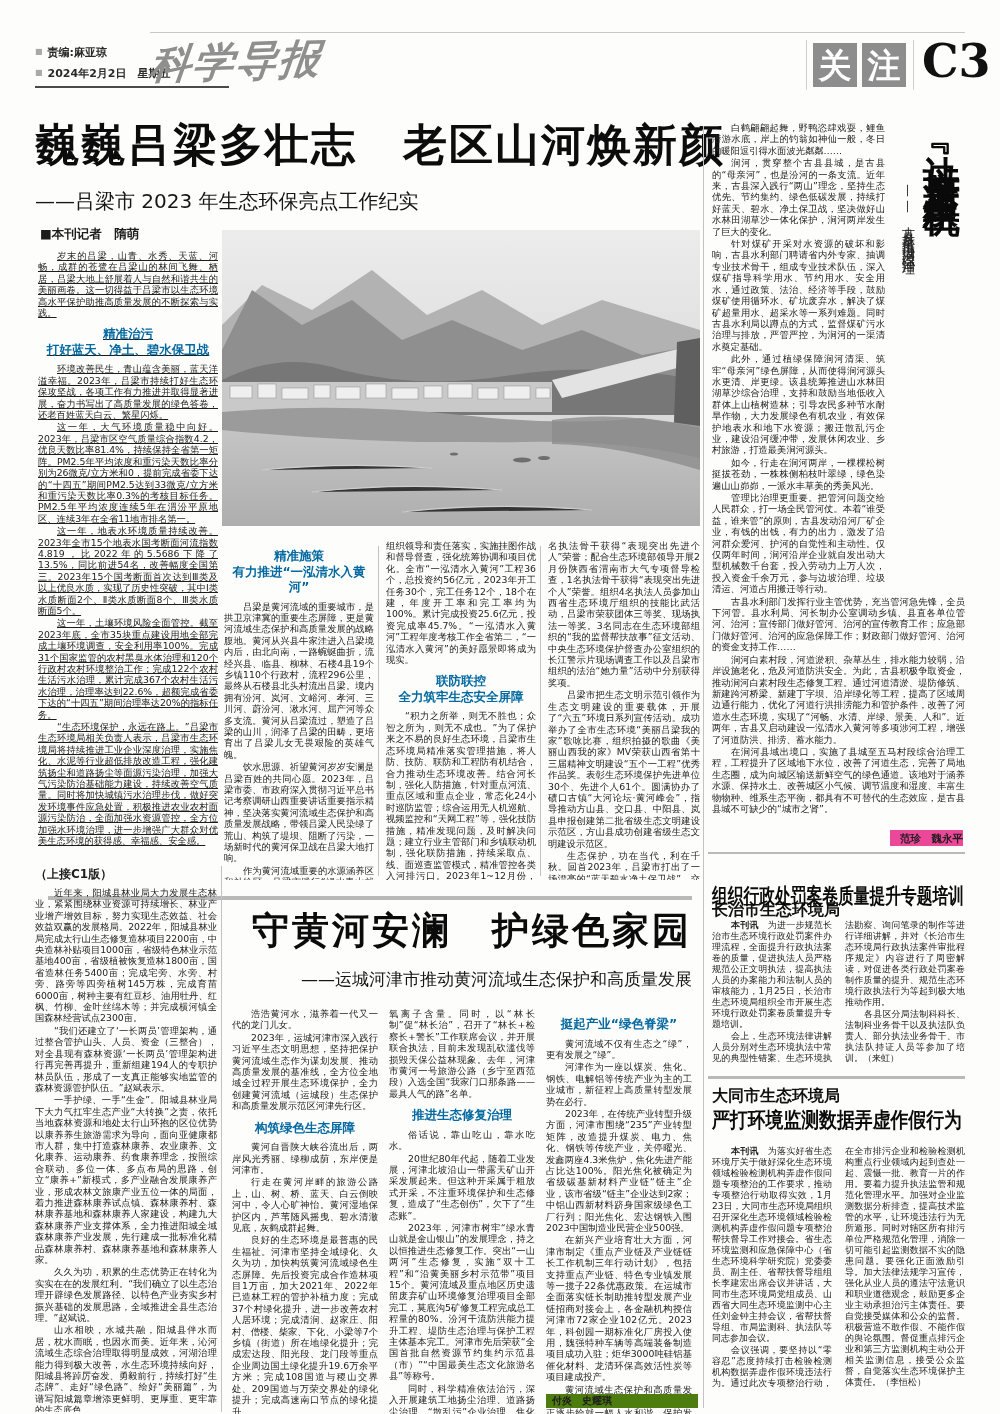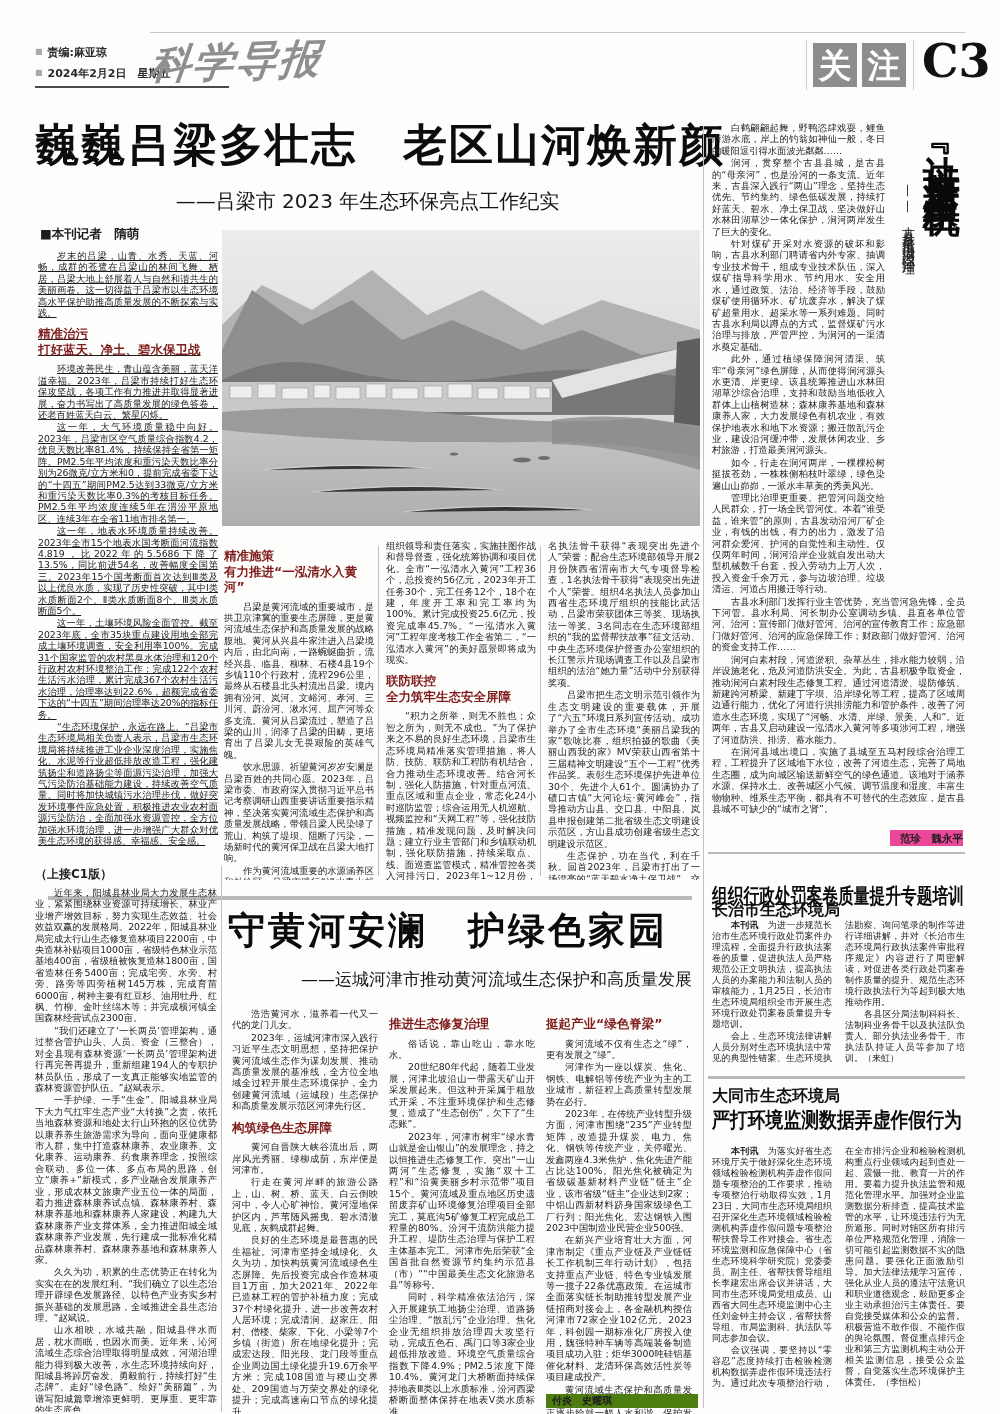--- a/index.html
+++ b/index.html
@@ -18,48 +18,48 @@
   .badge-rail{position:absolute;left:806px;top:40px;width:1px;height:50px;background:#cfcfcf;}
   .badge-rail2{position:absolute;left:913px;top:40px;width:1px;height:50px;background:#cfcfcf;}
   .badge{position:absolute;top:43px;width:44px;height:44px;background:#8d8d8d;color:#fff;
          font-weight:bold;font-size:33px;line-height:46px;text-align:center;}
   .badge.b1{left:813px;} .badge.b2{left:862px;}
   .page-no{position:absolute;left:922px;top:34px;font-size:46px;font-weight:bold;color:#111;}
 
   
   .main-headline{position:absolute;left:35px;top:116px;width:665px;text-align:center;
                  font-size:44px;font-weight:900;letter-spacing:2px;color:#0c0c0c;margin:0;white-space:nowrap;}
-  .main-sub{position:absolute;left:35px;top:188px;width:665px;text-align:center;font-size:20px;color:#161616;}
+  .main-sub{position:absolute;left:35px;top:188px;width:665px;font-size:20px;color:#161616;}
   .main-byline{position:absolute;left:40px;top:226px;font-size:12.5px;font-weight:bold;}
 
   .photo{position:absolute;left:222px;top:230px;width:478px;height:296px;background:#d8d8d8;}
   .photo svg{display:block;}
 
   .colbox{position:absolute;overflow:hidden;}
   .para{font-size:9.3px;line-height:11.4px;text-align:justify;text-indent:19px;margin:0 0 1px 0;color:#222;}
   .para.cont{text-indent:0;}
-  .colhead{font-size:12.5px;line-height:15.5px;font-weight:bold;margin:8px 0 6px 0;white-space:pre-line;color:#7f1d1d;}
+  .colhead{font-size:12.5px;line-height:15.5px;font-weight:bold;margin:8px 0 6px 0;white-space:pre-line;color:#0369a1;text-align:center;}
   .col-left{left:38px;top:250px;width:180px;height:608px;text-decoration:underline;}
   .col-a{left:224px;top:540px;width:150px;height:340px;}
   .col-b{left:386px;top:540px;width:150px;height:340px;}
   .col-c{left:548px;top:540px;width:152px;height:340px;}
   .vrule{position:absolute;width:1px;background:#c2c2c2;}
   .vr-ab{left:378px;top:546px;height:330px;}
   .vr-bc{left:540px;top:546px;height:330px;}
   .vr-main-right{left:703px;top:126px;height:1282px;}
   .vr-cont{left:221px;top:866px;height:546px;}
 
   .mid-divider{position:absolute;left:48px;top:896px;width:644px;height:4px;background:#b9b9b9;}
 
   
   .cont-box{left:35px;top:866px;width:182px;height:546px;}
   .cont-lead{font-size:12px;font-weight:bold;margin:0 0 4px 0;}
 
   
-  .mid-headline{position:absolute;left:228px;top:906px;width:464px;text-align:left;margin:0;
+  .mid-headline{position:absolute;left:228px;top:906px;width:464px;text-align:right;margin:0;
                 font-size:37px;font-weight:900;letter-spacing:3px;color:#0b0b0b;white-space:nowrap;}
   .mid-sub{position:absolute;left:228px;top:968px;width:464px;text-align:right;font-size:17px;color:#151515;}
   .mid-c1{left:232px;top:1008px;width:146px;height:406px;}
   .mid-c2{left:389px;top:1008px;width:146px;height:406px;}
   .mid-c3{left:546px;top:1008px;width:146px;height:406px;}
   .mid-byline{position:absolute;left:546px;top:1394px;width:146px;font-size:10px;font-weight:bold;
               background:#4d7c0f;padding-left:6px;}
 
   
   .right-art{left:712px;top:122px;width:253px;height:724px;}
@@ -205,20 +205,21 @@
   <div class="mid-sub">——运城河津市推动黄河流域生态保护和高质量发展</div>
   <div class="colbox mid-c1">
       <p class="para">浩浩黄河水，滋养着一代又一代的龙门儿女。</p>
       <p class="para">2023年，运城河津市深入践行习近平生态文明思想，坚持把保护黄河流域生态作为谋划发展、推动高质量发展的基准线，全方位全地域全过程开展生态环境保护，全力创建黄河流域（运城段）生态保护和高质量发展示范区河津先行区。</p>
       <h4 class="colhead">构筑绿色生态屏障</h4>
       <p class="para">黄河自晋陕大峡谷流出后，两岸风光秀丽、绿柳成荫，东岸便是河津市。</p>
       <p class="para">行走在黄河岸畔的旅游公路上，山、树、桥、蓝天、白云倒映河中，令人心旷神怡。黄河湿地保护区内，芦苇随风摇曳、碧水清澈见底，灰鹤成群起舞。</p>
       <p class="para">良好的生态环境是最普惠的民生福祉。河津市坚持全域绿化、久久为功，加快构筑黄河流域绿色生态屏障。先后投资完成合作造林项目1万亩，加大2021年、2022年已造林工程的管护补植力度；完成37个村绿化提升，进一步改善农村人居环境；完成清涧、赵家庄、阳村、僧楼、柴家、下化、小梁等7个乡镇（街道）所在地绿化提升；完成宏达段、阳光段、龙门段等重点企业周边国土绿化提升19.6万余平方米；完成108国道与稷山交界处、209国道与万荣交界处的绿化提升；完成高速南口节点的绿化提升……</p>
     </div>
   <div class="colbox mid-c2">
+      <p class="para cont">氧离子含量。同时，以“林长制”促“林长治”，召开了“林长+检察长+警长”工作联席会议，并开展联合执法，目前未发现乱砍滥伐等损毁天保公益林现象。去年，河津市黄河一号旅游公路（乡宁至西范段）入选全国“我家门口那条路——最具人气的路”名单。</p>
       <h4 class="colhead">推进生态修复治理</h4>
       <p class="para">俗话说，靠山吃山，靠水吃水。</p>
       <p class="para">20世纪80年代起，随着工业发展，河津北坡沿山一带露天矿山开采发展起来。但这种开采属于粗放式开采，不注重环境保护和生态修复，造成了“生态创伤”，欠下了“生态账”。</p>
       <p class="para">2023年，河津市树牢“绿水青山就是金山银山”的发展理念，持之以恒推进生态修复工作。突出“一山两河”生态修复，实施“双十工程”和“沿黄美丽乡村示范带”项目15个。黄河流域及重点地区历史遗留废弃矿山环境修复治理项目全部完工，莫底沟5矿修复工程完成总工程量的80%。汾河干流防洪能力提升工程、堤防生态治理与保护工程主体基本完工。河津市先后荣获“全国首批自然资源节约集约示范县（市）”“中国最美生态文化旅游名县”等称号。</p>
       <p class="para">同时，科学精准依法治污，深入开展建筑工地扬尘治理、道路扬尘治理、“散乱污”企业治理、焦化企业无组织排放治理四大攻坚行动，完成五色石、禹门口等3家企业超低排放改造。环境空气质量综合指数下降4.9%；PM2.5浓度下降10.4%。黄河龙门大桥断面持续保持地表Ⅲ类以上水质标准，汾河西梁桥断面整体保持在地表Ⅴ类水质标准。</p>
     </div>
   <div class="colbox mid-c3">
       <h4 class="colhead">挺起产业“绿色脊梁”</h4>
       <p class="para">黄河流域不仅有生态之“绿”，更有发展之“绿”。</p>
       <p class="para">河津作为一座以煤炭、焦化、钢铁、电解铝等传统产业为主的工业城市，新征程上高质量转型发展势在必行。</p>
@@ -230,21 +231,21 @@
 
   <div class="colbox right-art">
     <div class="vtitle-wrap">
       <h2 class="vtitle">让『母亲河』重焕生机</h2>
       <div class="vsub">——古县多举措推进涧河综合治理</div>
     </div>
     <div>
         <p class="para">白鹤翩翩起舞，野鸭恣肆戏耍，鲤鱼潜游水底，岸上的钓翁如神仙一般，冬日的暖阳逗引得水面波光粼粼……</p>
         <p class="para">涧河，贯穿整个古县县城，是古县的“母亲河”，也是汾河的一条支流。近年来，古县深入践行“两山”理念，坚持生态优先、节约集约、绿色低碳发展，持续打好蓝天、碧水、净土保卫战，坚决做好山水林田湖草沙一体化保护，涧河两岸发生了巨大的变化。</p>
         <p class="para">针对煤矿开采对水资源的破坏和影响，古县水利部门聘请省内外专家、抽调专业技术骨干，组成专业技术队伍，深入煤矿指导科学用水、节约用水、安全用水，通过政策、法治、经济等手段，鼓励煤矿使用循环水、矿坑废弃水，解决了煤矿超量用水、超采水等一系列难题。同时古县水利局以蹲点的方式，监督煤矿污水治理与排放，严管严控，为涧河的一渠清水奠定基础。</p>
-        <p class="para">此外，通过植绿保障涧河清渠、筑牢“母亲河”绿色屏障，从而使得涧河源头水更清、岸更绿。该县统筹推进山水林田湖草沙综合治理，支持和鼓励当地低收入群体上山植树造林；森林康养基地和森林康养人家，大力发展绿色有机农业，有效保护地表水和地下水资源；搬迁散乱污企业，建设沿河缓冲带，发展休闲农业、乡村旅游，打造最美涧河源头。</p>
+        <p class="para">此外，通过植绿保障涧河清渠、筑牢“母亲河”绿色屏障，从而使得涧河源头水更清、岸更绿。该县统筹推进山水林田湖草沙综合治理，支持和鼓励当地低收入群体上山植树造林；引导农民多种节水耐旱作物，大力发展绿色有机农业，有效保护地表水和地下水资源；搬迁散乱污企业，建设沿河缓冲带，发展休闲农业、乡村旅游，打造最美涧河源头。</p>
         <p class="para">如今，行走在涧河两岸，一棵棵松树挺拔苍劲，一株株侧柏枝叶翠绿，绿色染遍山山峁峁，一派水丰草美的秀美风光。</p>
         <p class="para">管理比治理更重要。把管河问题交给人民群众，打一场全民管河仗。本着“谁受益，谁来管”的原则，古县发动沿河厂矿企业，有钱的出钱，有力的出力，激发了沿河群众爱河、护河的自觉性和主动性。仅仅两年时间，涧河沿岸企业就自发出动大型机械数千台套，投入劳动力上万人次，投入资金千余万元，参与边坡治理、垃圾清运、河道占用搬迁等行动。</p>
         <p class="para">古县水利部门发挥行业主管优势，充当管河急先锋，全员下河管。县水利局、河长制办公室调动乡镇、县直各单位管河、治河；宣传部门做好管河、治河的宣传教育工作；应急部门做好管河、治河的应急保障工作；财政部门做好管河、治河的资金支持工作……</p>
         <p class="para">涧河白素村段，河道淤积、杂草丛生，排水能力较弱，沿岸设施老化，危及河道防洪安全。为此，古县积极争取资金，推动涧河白素村段生态修复工程。通过河道清淤、堤防修筑、新建跨河桥梁、新建丁字坝、沿岸绿化等工程，提高了区域周边通行能力，优化了河道行洪排涝能力和管护条件，改善了河道水生态环境，实现了“河畅、水清、岸绿、景美、人和”。近两年，古县又启动建设一泓清水入黄河等多项涉河工程，增强了河道防洪、排涝、蓄水能力。</p>
         <p class="para">在涧河县域出境口，实施了县城至五马村段综合治理工程，工程提升了区域地下水位，改善了河道生态，完善了局地生态圈，成为向城区输送新鲜空气的绿色通道。该地对于涵养水源、保持水土、改善城区小气候、调节温度和湿度、丰富生物物种、维系生态平衡，都具有不可替代的生态效应，是古县县城不可缺少的“城市之肾”。</p>
       </div>
     <div class="right-byline">范珍　魏永平</div>
   </div>
 
   <div class="r-div1"></div>

